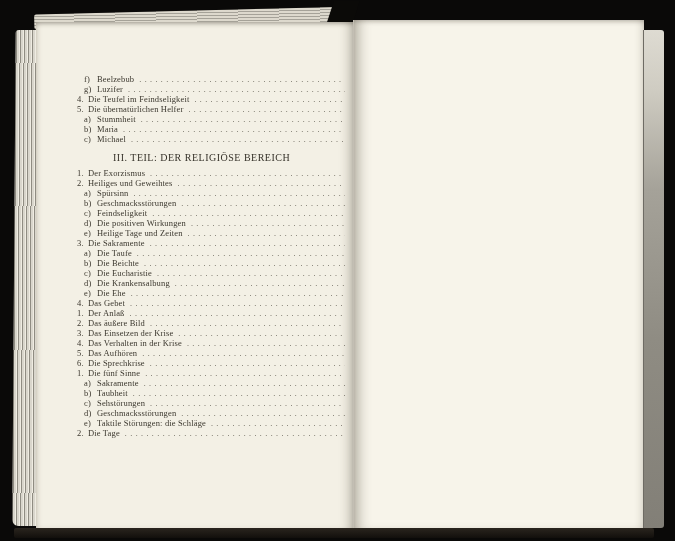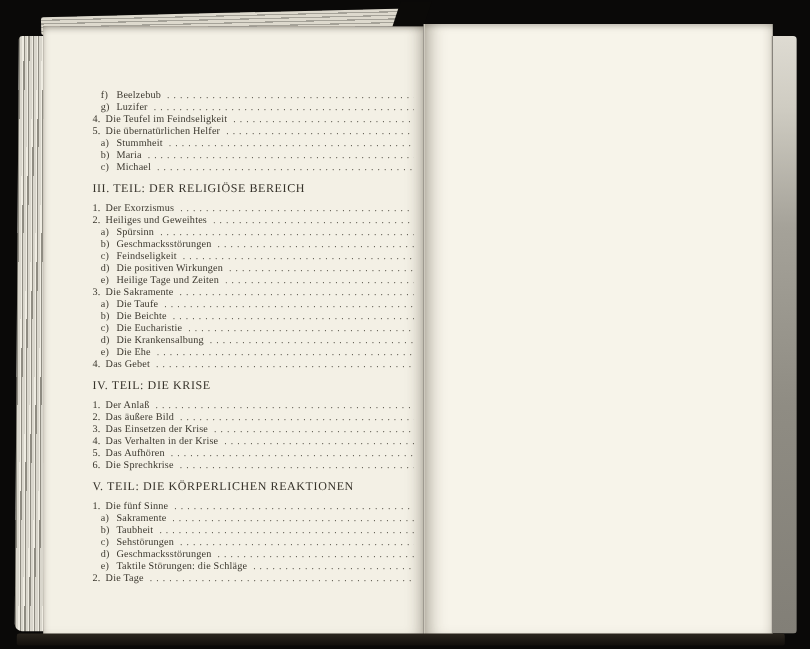--- a/index.html
+++ b/index.html
@@ -27,21 +27,21 @@
   .bottom-edge{position:absolute;left:14px;top:528px;width:640px;height:10px;
     background:linear-gradient(to bottom,#2a251e,#120f0c);border-radius:2px;}
 
   
   .content{position:absolute;color:#3c382f;}
   #left-content{left:41px;top:52px;width:292px;}
   .row{display:flex;align-items:baseline;font-size:8.5px;letter-spacing:.15px;
        white-space:nowrap;}
   #left-content .row{height:10px;line-height:10px;}
   .heading{display:block;font-size:10px;line-height:13px;height:13px;
-    letter-spacing:.5px;margin-top:7px;margin-bottom:4px;color:#36322a;}
+    letter-spacing:.5px;margin-top:7px;margin-bottom:4px;color:#36322a;margin-left:36px;}
   .m{display:inline-block;flex:0 0 auto;}
   .lvl1 .m{min-width:11px;}
   .lvl2{padding-left:7px;}
   .lvl2 .m{min-width:13px;}
   .t{flex:0 0 auto;text-align:right;}
   .dots{flex:1 1 auto;min-width:0;overflow:hidden;white-space:nowrap;
     letter-spacing:3.4px;color:#4a463c;margin:0 2px 0 5px;font-size:8px;}
   .p{flex:0 0 auto;width:22px;text-align:right;}
 </style>
 </head>
@@ -174,21 +174,20 @@
           <span class="t">Die Ehe</span>
           <span class="dots">............................................................</span>
           <span class="p">144</span>
         </div>
         <div class="row lvl1">
           <span class="m">4.</span>
           <span class="t">Das Gebet</span>
           <span class="dots">............................................................</span>
           <span class="p">144</span>
         </div>
-        <div class="heading">IV. TEIL: DIE KRISE</div>
         <div class="row lvl1">
           <span class="m">1.</span>
           <span class="t">Der Anlaß</span>
           <span class="dots">............................................................</span>
           <span class="p">146</span>
         </div>
         <div class="row lvl1">
           <span class="m">2.</span>
           <span class="t">Das äußere Bild</span>
           <span class="dots">............................................................</span>
@@ -211,21 +210,20 @@
           <span class="t">Das Aufhören</span>
           <span class="dots">............................................................</span>
           <span class="p">155</span>
         </div>
         <div class="row lvl1">
           <span class="m">6.</span>
           <span class="t">Die Sprechkrise</span>
           <span class="dots">............................................................</span>
           <span class="p">157</span>
         </div>
-        <div class="heading">V. TEIL: DIE KÖRPERLICHEN REAKTIONEN</div>
         <div class="row lvl1">
           <span class="m">1.</span>
           <span class="t">Die fünf Sinne</span>
           <span class="dots">............................................................</span>
           <span class="p">164</span>
         </div>
         <div class="row lvl2">
           <span class="m">a)</span>
           <span class="t">Sakramente</span>
           <span class="dots">............................................................</span>

